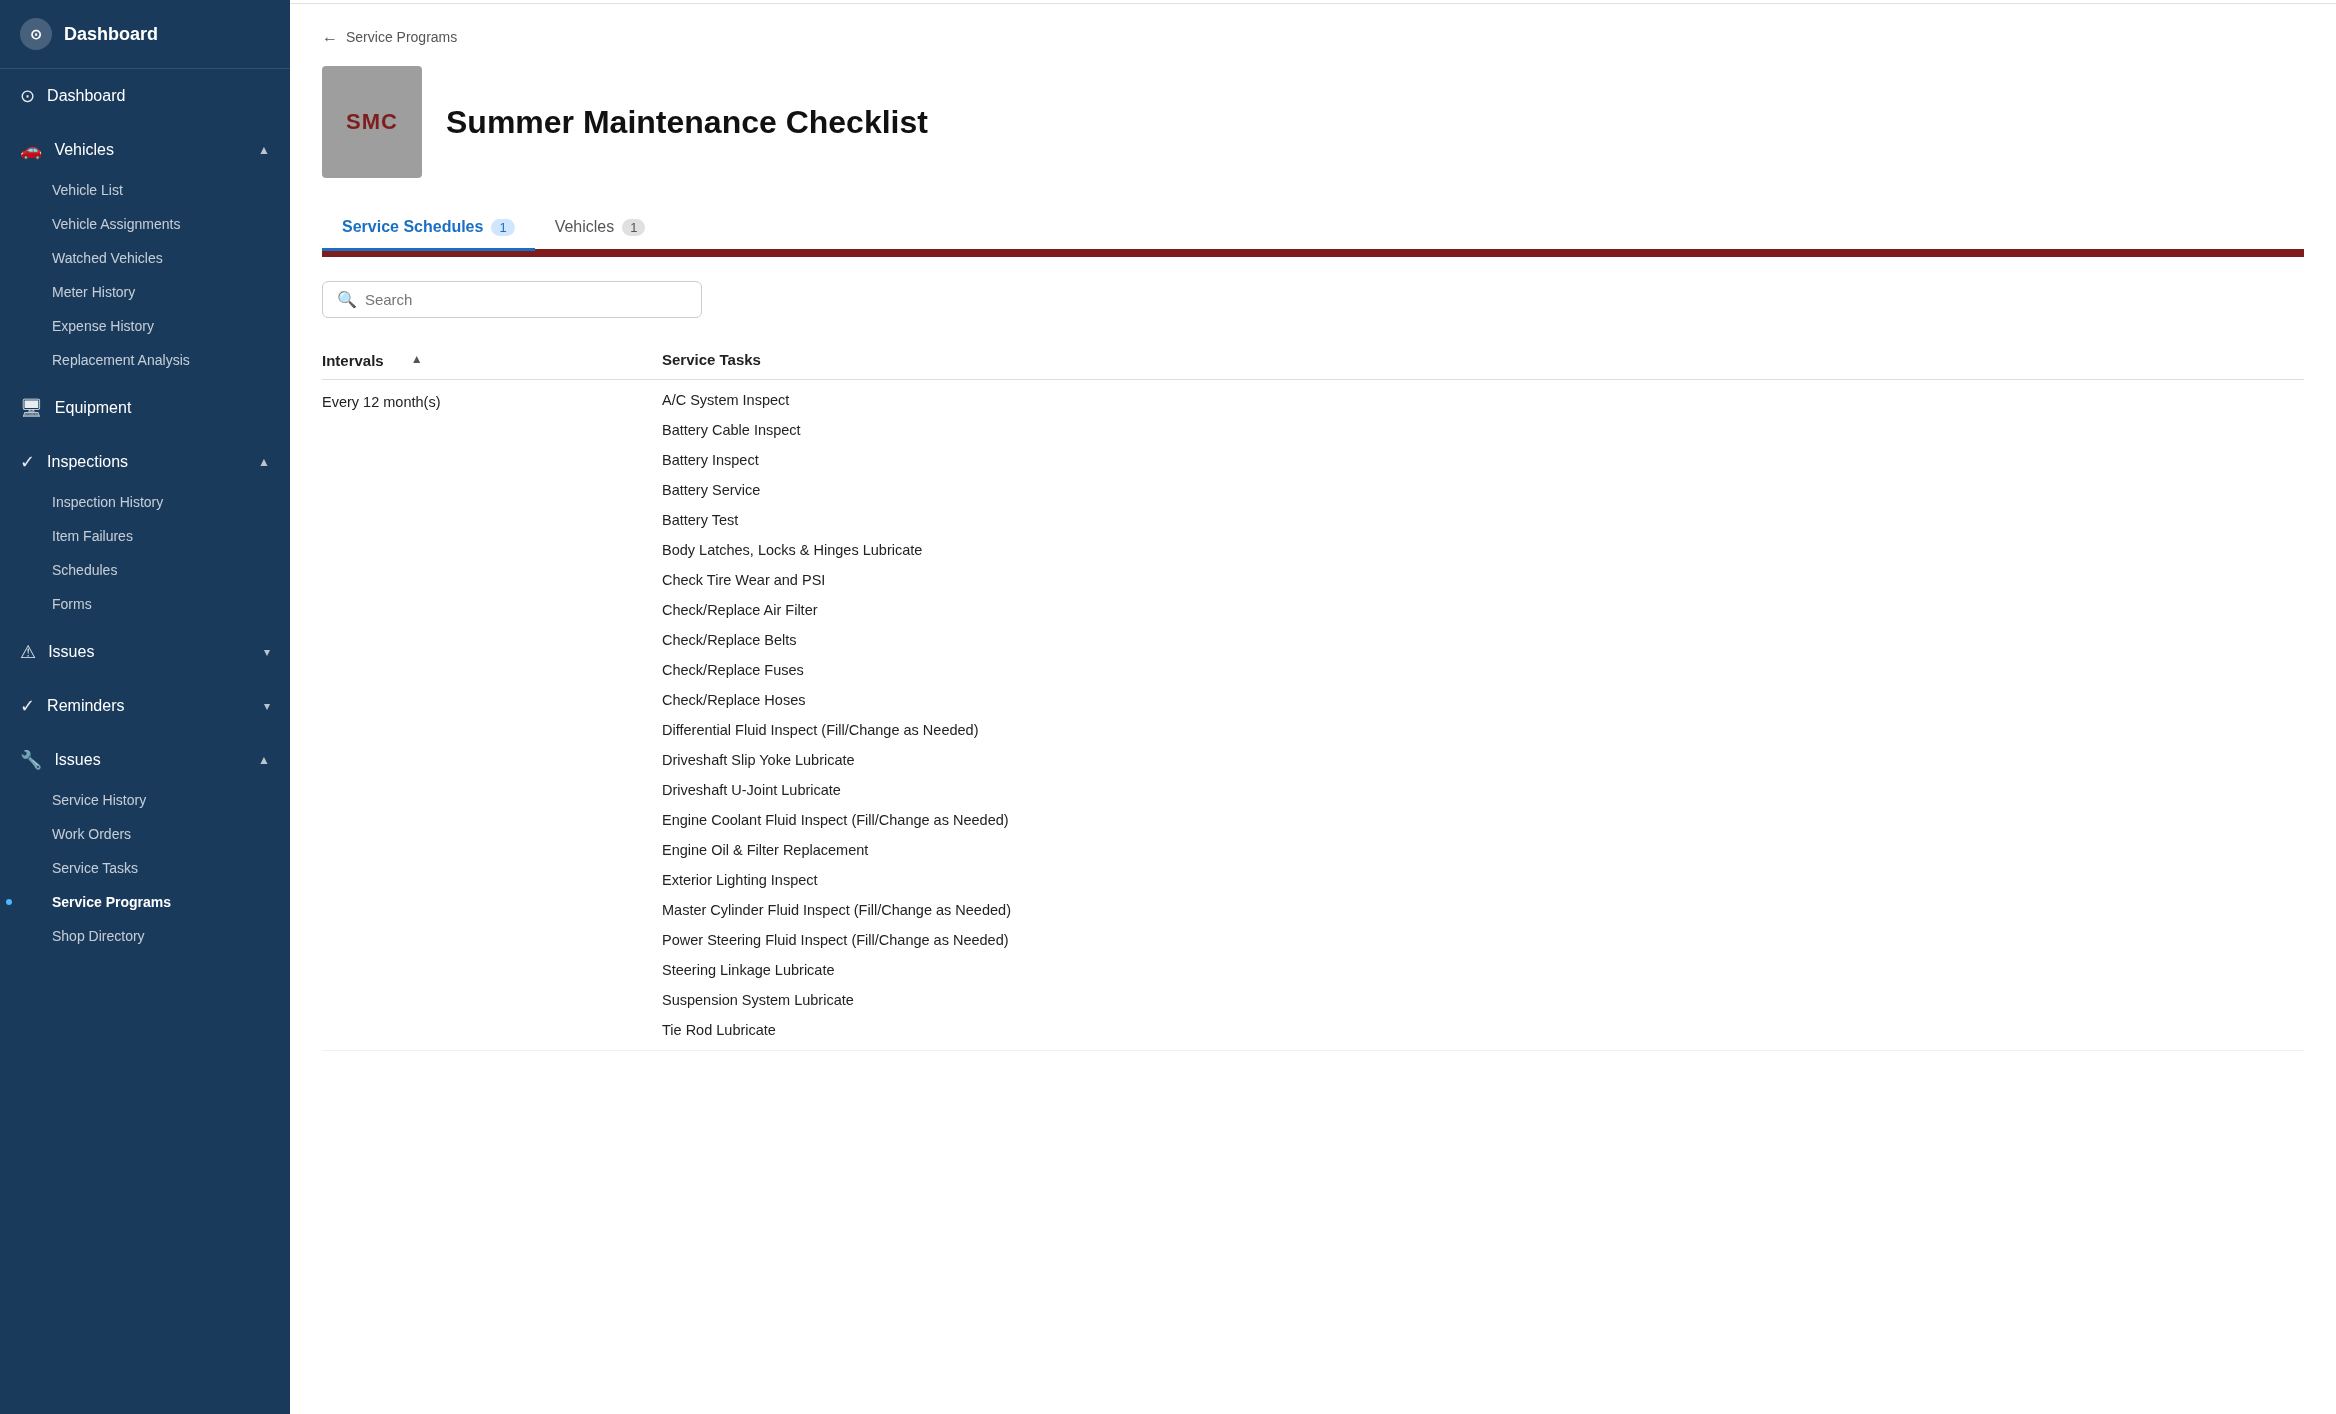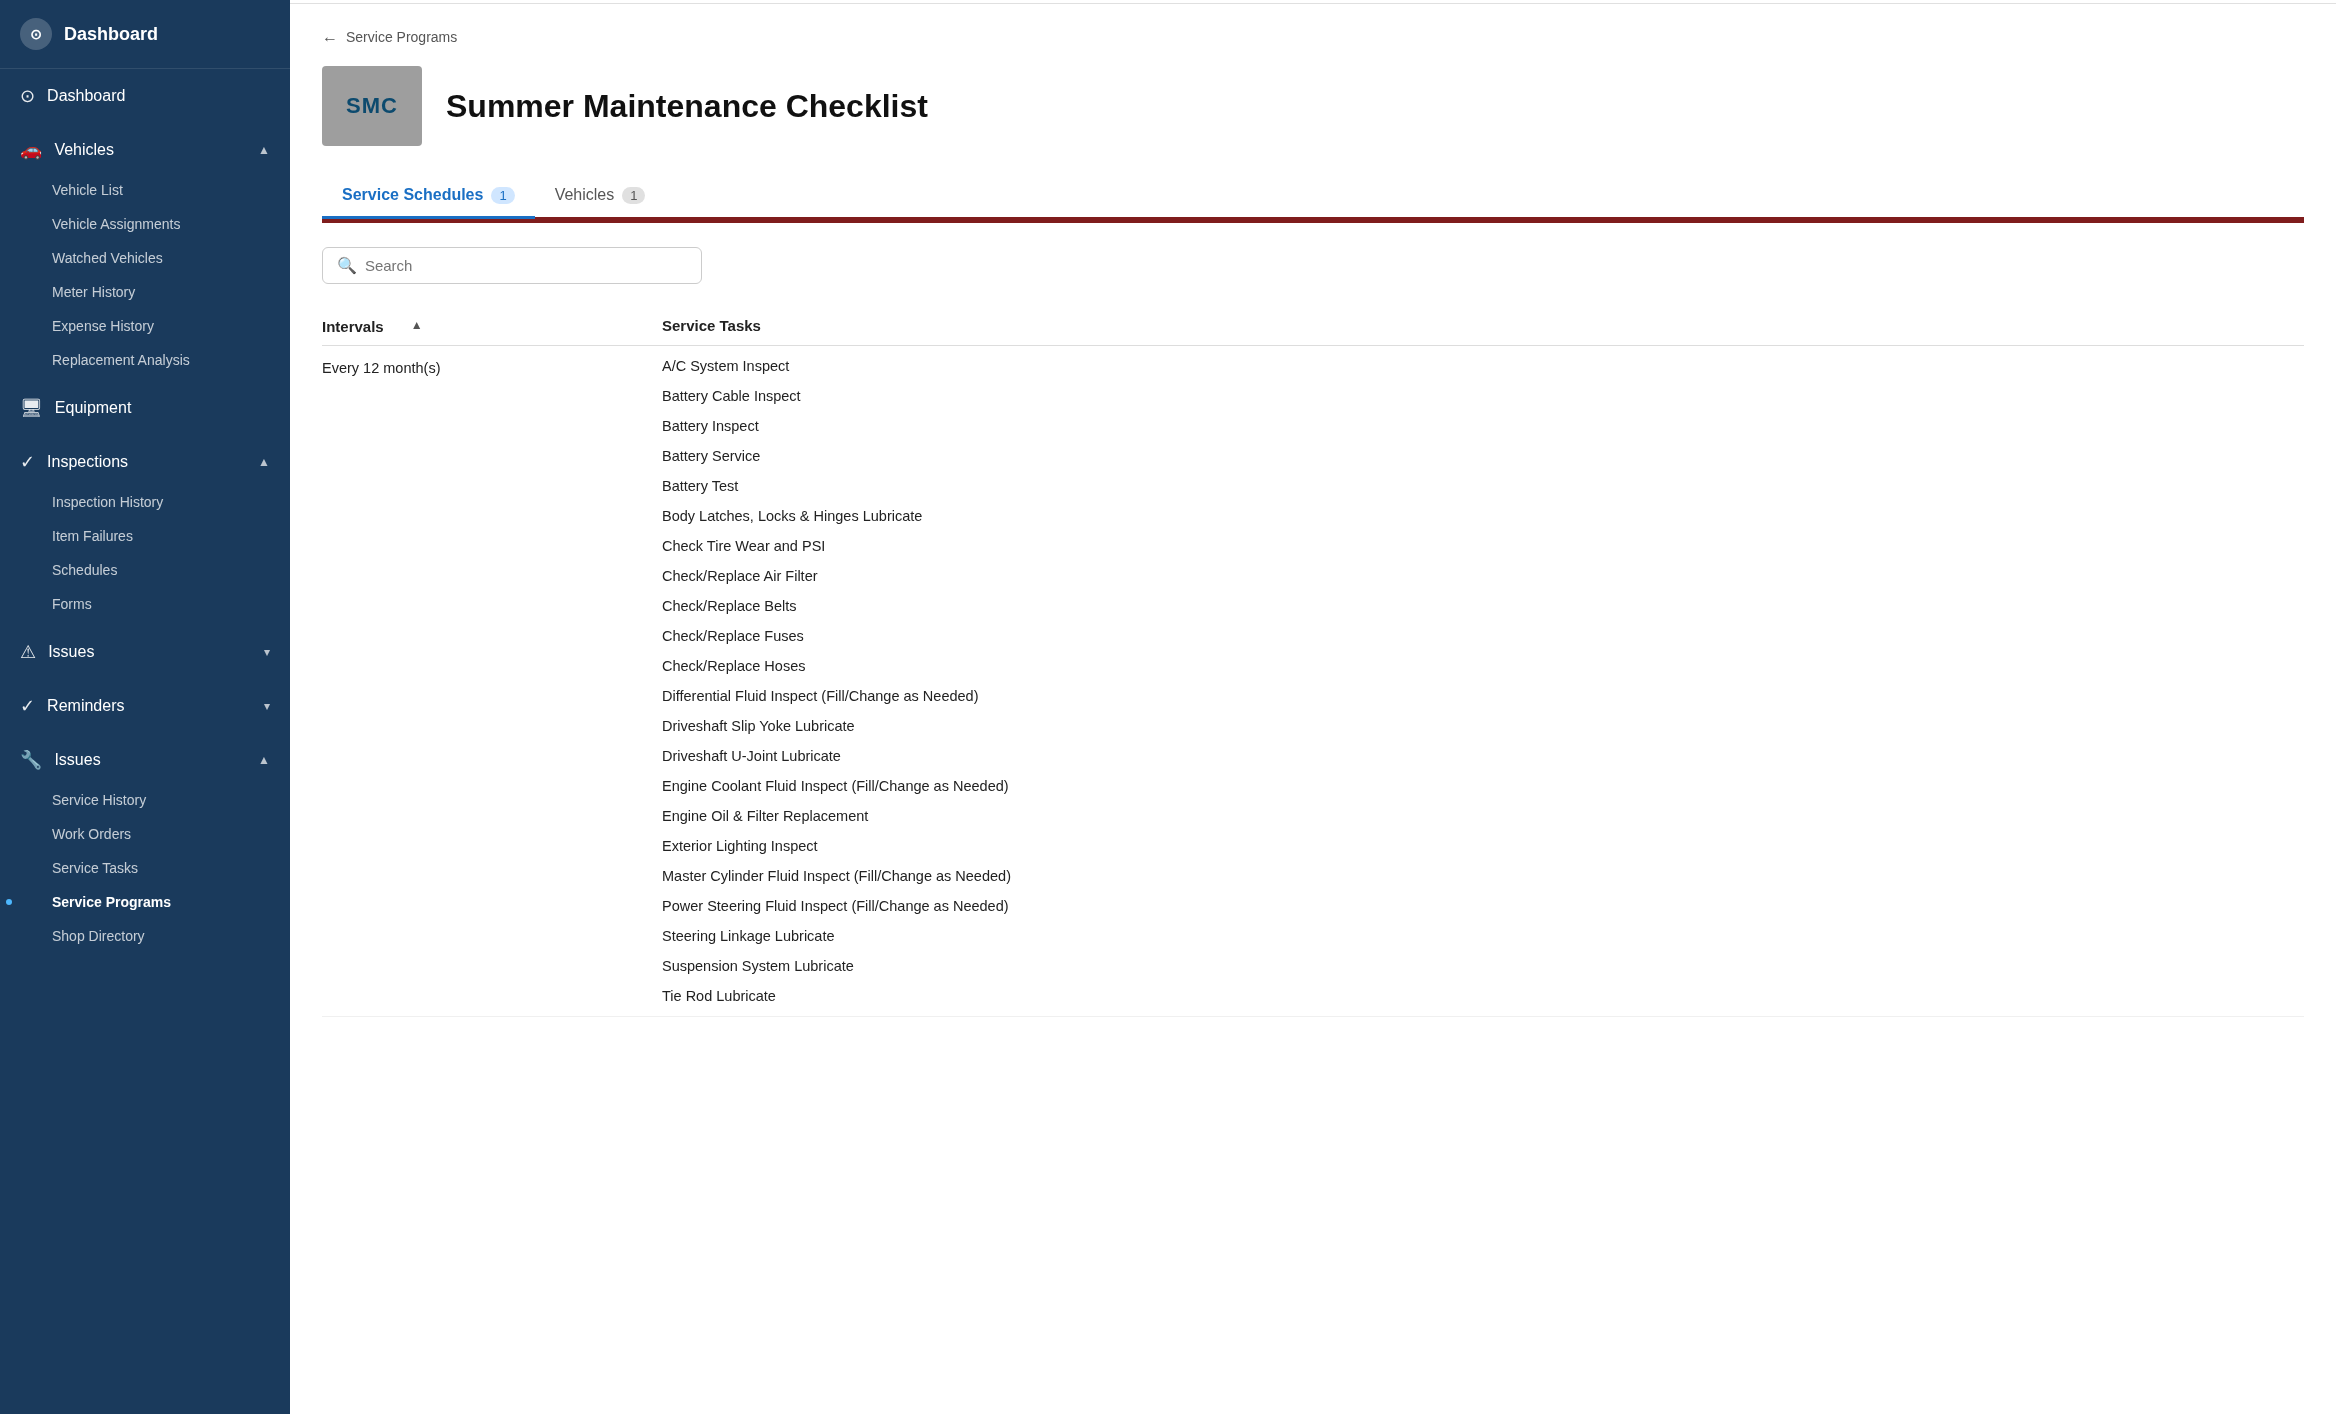--- a/index.html
+++ b/index.html
@@ -103,41 +103,41 @@
     .breadcrumb .arrow { font-size: 16px; }
     .breadcrumb a { color: #555; text-decoration: none; }
 
     .page-header {
       display: flex;
       align-items: center;
       gap: 24px;
       margin-bottom: 28px;
     }
     .page-avatar {
-      width: 100px; height: 80px;
+      width: 100px; height: 112px;
       background: #9e9e9e;
       border-radius: 4px;
       display: flex;
       align-items: center;
       justify-content: center;
-      color: #0c4a6e;
+      color: #7f1d1d;
       font-size: 22px;
       font-weight: 700;
       letter-spacing: 1px;
     }
     .page-title {
       font-size: 32px;
       font-weight: 700;
       color: #111;
     }
 
     
     .tabs {
       display: flex;
-      border-bottom: 6px solid #7f1d1d;
+      border-bottom: 8px solid #7f1d1d;
       margin-bottom: 24px;
       gap: 0;
     }
     .tab {
       display: flex;
       align-items: center;
       gap: 8px;
       padding: 12px 20px;
       font-size: 16px;
       cursor: pointer;

